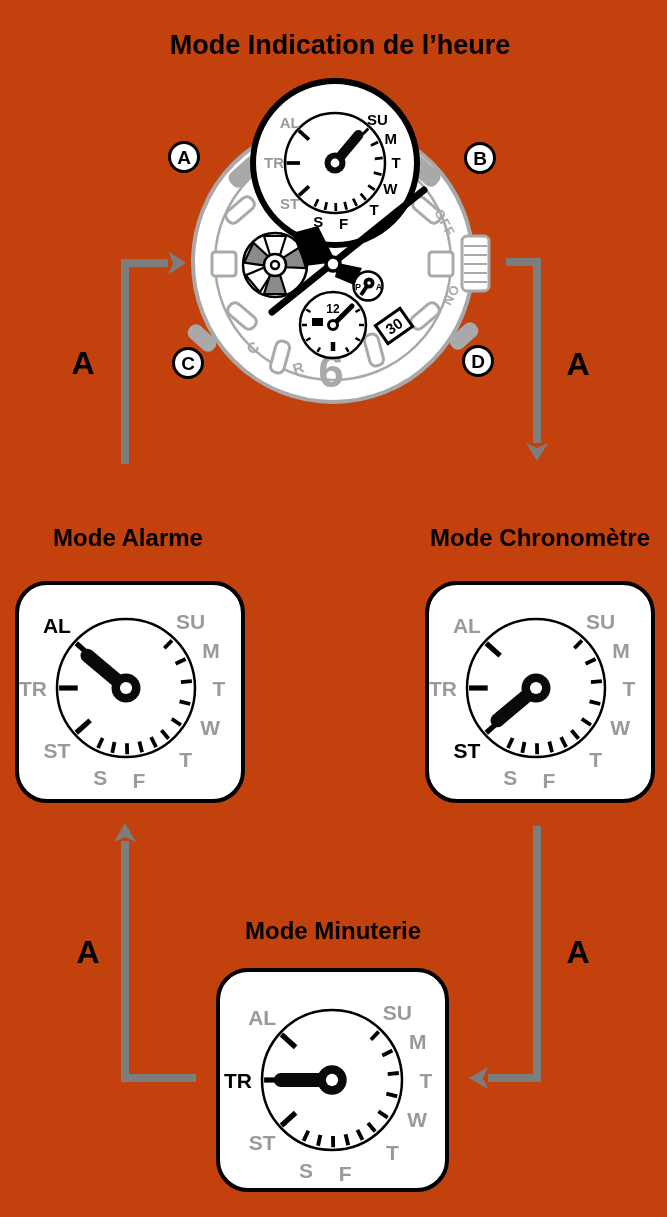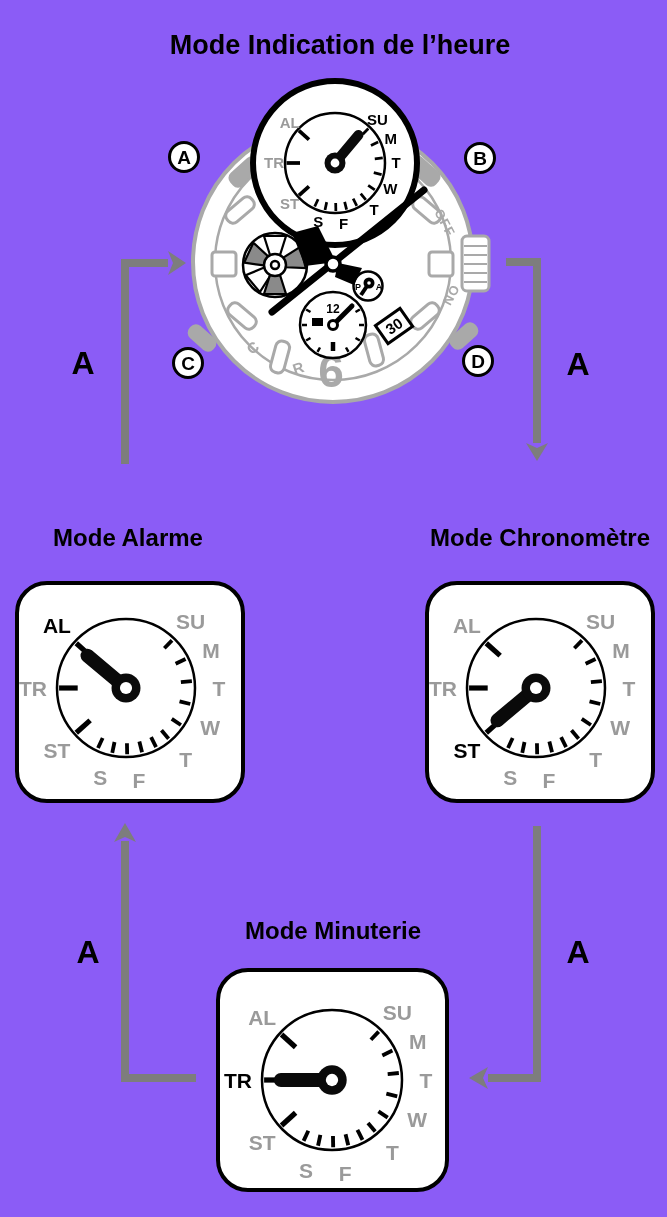--- a/index.html
+++ b/index.html
@@ -1,16 +1,16 @@
 <!DOCTYPE html>
 <html><head>
 <meta charset="utf-8">
 <style>
   html,body{margin:0;padding:0;background:#ffffff;}
-  .canvas{position:relative;width:667px;height:1217px;background:#8b5cf6;overflow:hidden;
+  .canvas{position:relative;width:667px;height:1217px;background:#c2410c;overflow:hidden;
           font-family:"Liberation Sans",sans-serif;}
   svg{position:absolute;top:0;left:0;}
   svg text{font-family:"Liberation Sans",sans-serif;font-weight:bold;}
 </style>
 </head>
 <body>
 
 <div class="canvas">
 <svg width="667" height="1217">
 

